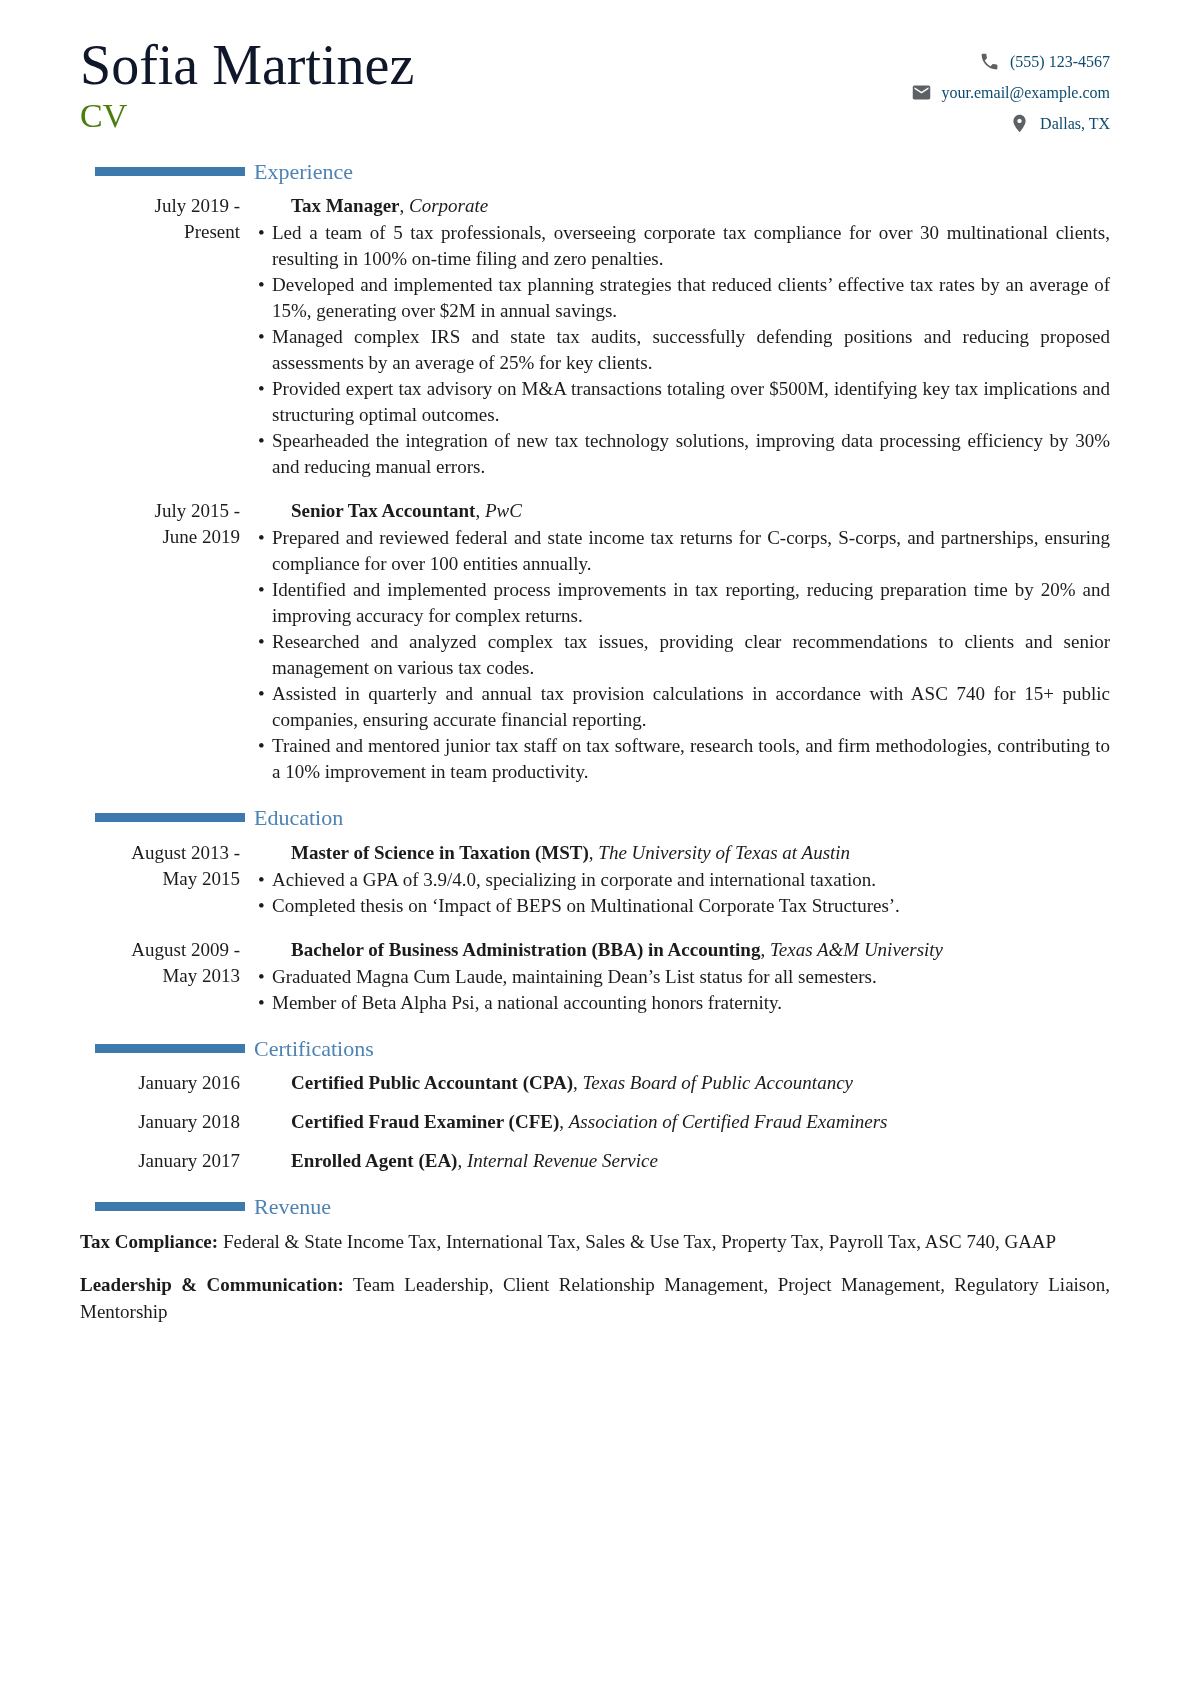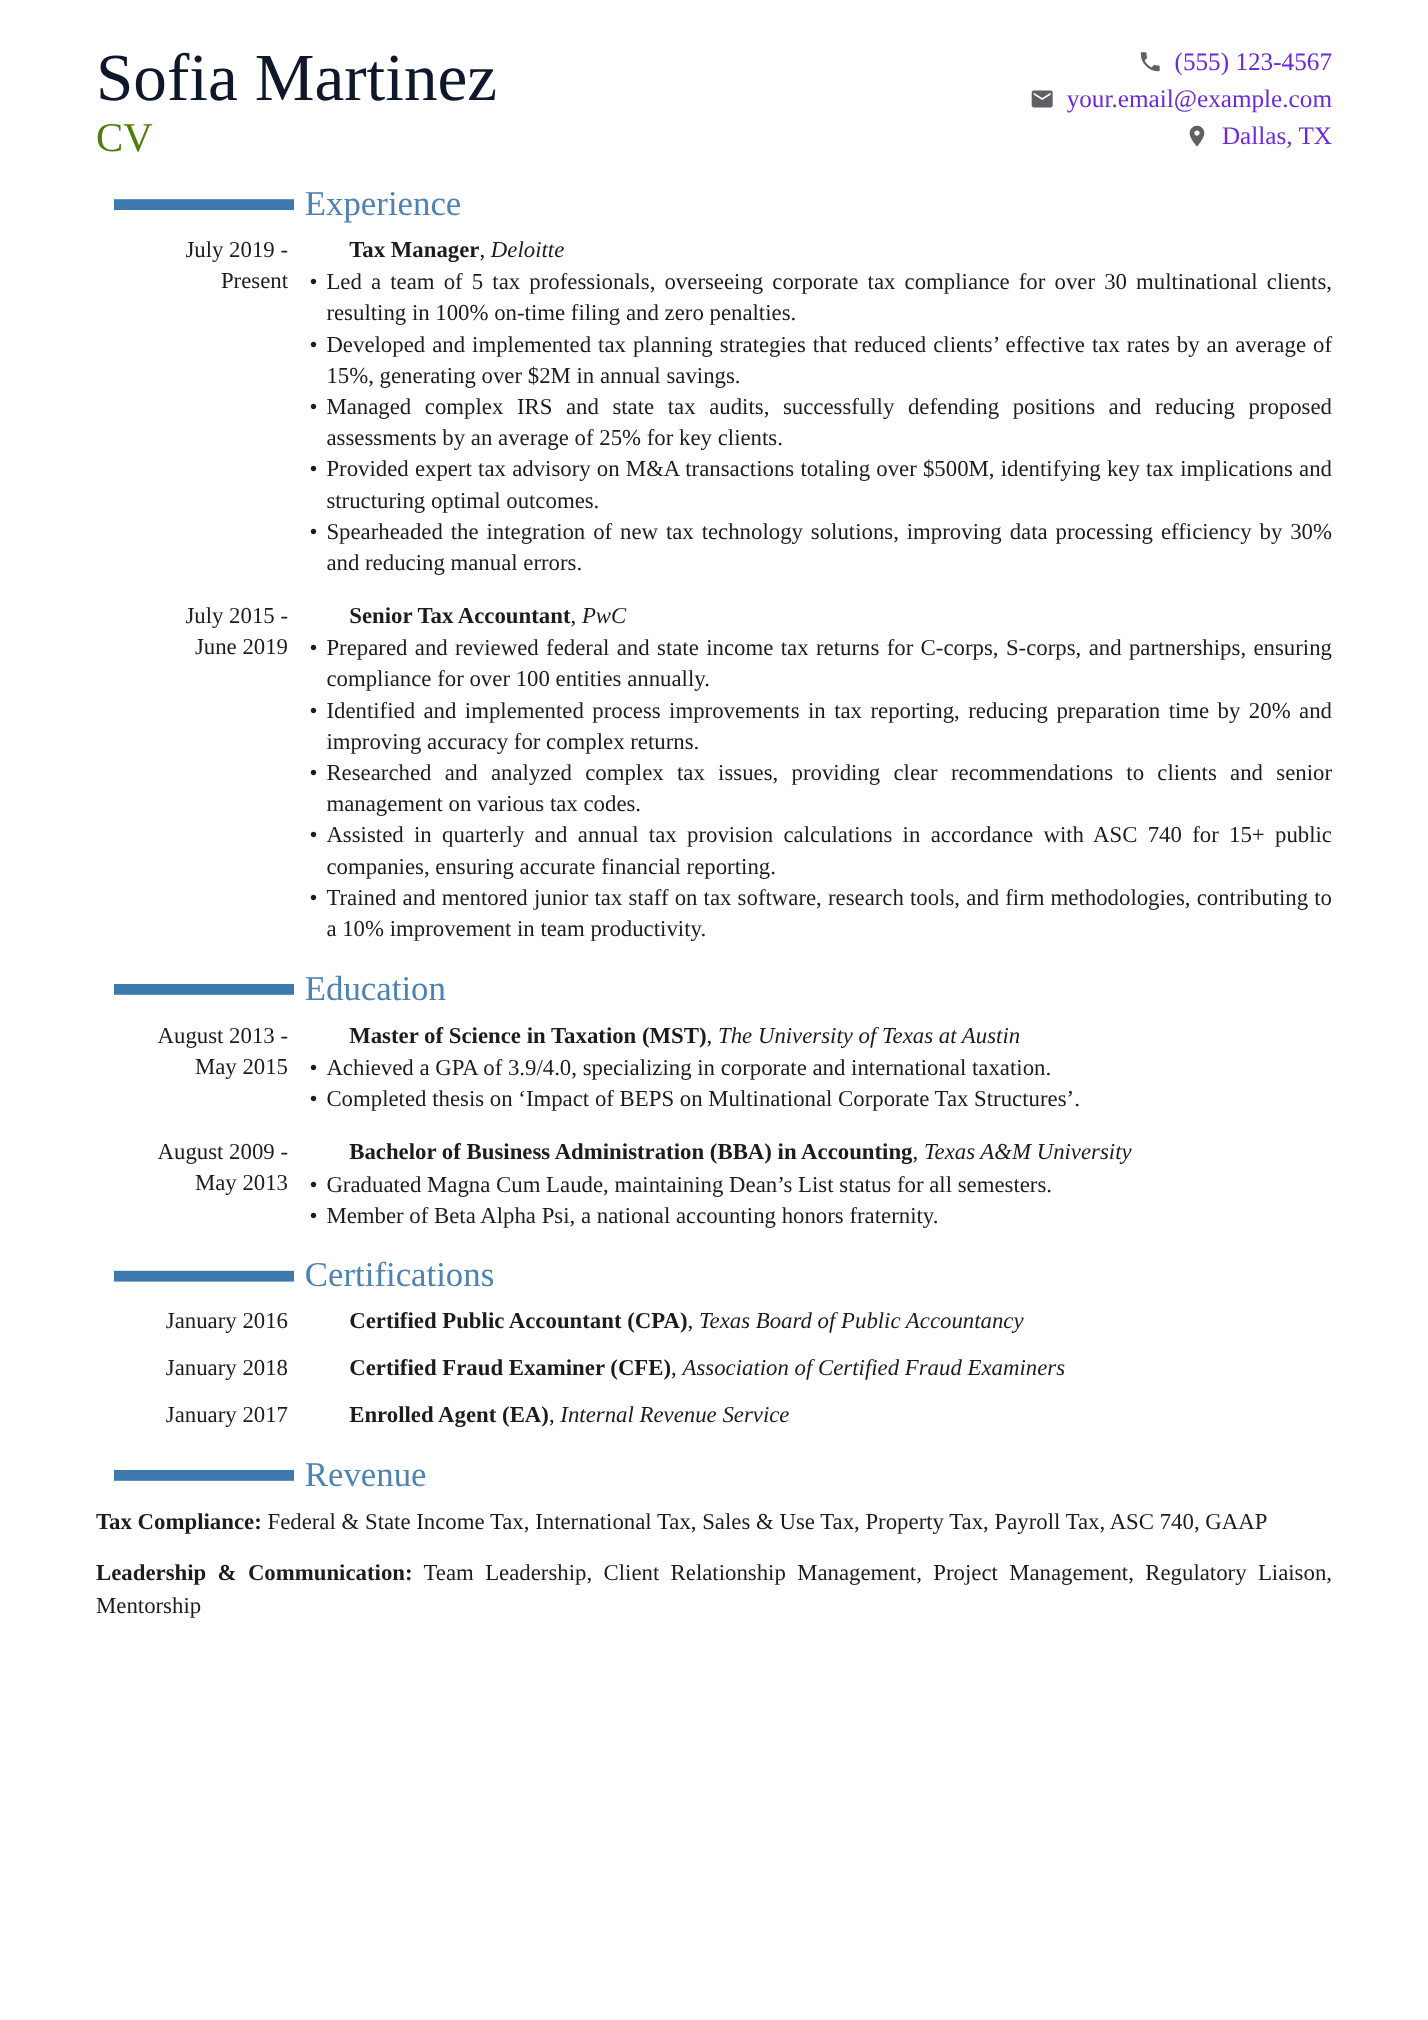--- a/index.html
+++ b/index.html
@@ -9,30 +9,30 @@
     font-family:"Liberation Serif", serif;
     color:#1c1c1c;
     overflow:hidden;
   }
   .page { padding:36px 80px 0 80px; }
 
   
   .hdr { display:flex; justify-content:space-between; align-items:flex-start; }
   .name { font-size:56px; line-height:1.04; color:#0f172a; font-weight:400; }
   .subtitle { font-size:34px; color:#4d7c0f; margin-top:4px; line-height:1.05; }
-  .contact { font-size:21px; color:#6d28d9; }
+  .contact { margin-top:10px; font-size:16px; color:#0c4a6e; }
   .contact-row { display:flex; justify-content:flex-end; align-items:center; gap:10px; height:31px; }
   .cicon { width:21px; height:21px; flex:none; }
   .cicon svg { width:21px; height:21px; fill:#5d6163; display:block; }
 
   
   section { margin-top:20px; }
   .sec-head { display:flex; align-items:center; margin-bottom:9px; }
   .sec-bar { width:150px; height:9px; background:#3e79ae; margin-left:15px; flex:none; }
-  .sec-title { font-size:29px; color:#4d82b5; margin-left:9px; line-height:1.15; font-weight:400; }
+  .sec-title { font-size:22px; color:#4d82b5; margin-left:9px; line-height:1.15; font-weight:400; }
 
   
   .entry { display:grid; grid-template-columns:160px 1fr; column-gap:11px; margin-bottom:18px; }
   .entry.compact { margin-bottom:13px; }
   .entry-date { text-align:right; font-size:19px; line-height:26px; }
   .entry-title-line { font-size:19px; line-height:26px; }
   .entry-title { font-weight:bold;margin-left:40px; }
   .entry-org { font-style:italic; }
   .bullets { margin-top:1px; }
   .bullet { display:flex; font-size:19px; line-height:26px; }
@@ -86,21 +86,21 @@
       <div class="sec-bar"></div>
       <div class="sec-title">Experience</div>
     </div>
 
     <div class="entry">
       <div class="entry-date">
         <div>July 2019 -</div>
         <div>Present</div>
       </div>
       <div class="entry-body">
-        <div class="entry-title-line"><span class="entry-title">Tax Manager</span><span>, </span><span class="entry-org">Deloitte</span></div>
+        <div class="entry-title-line"><span class="entry-title">Tax Manager</span><span>, </span><span class="entry-org">Corporate</span></div>
         <div class="bullets">
           <div class="bullet">
               <span class="bullet-dot">•</span>
               <span class="bullet-text">Led a team of 5 tax professionals, overseeing corporate tax compliance for over 30 multinational clients, resulting in 100% on-time filing and zero penalties.</span>
             </div>
           <div class="bullet">
               <span class="bullet-dot">•</span>
               <span class="bullet-text">Developed and implemented tax planning strategies that reduced clients’ effective tax rates by an average of 15%, generating over $2M in annual savings.</span>
             </div>
           <div class="bullet">

